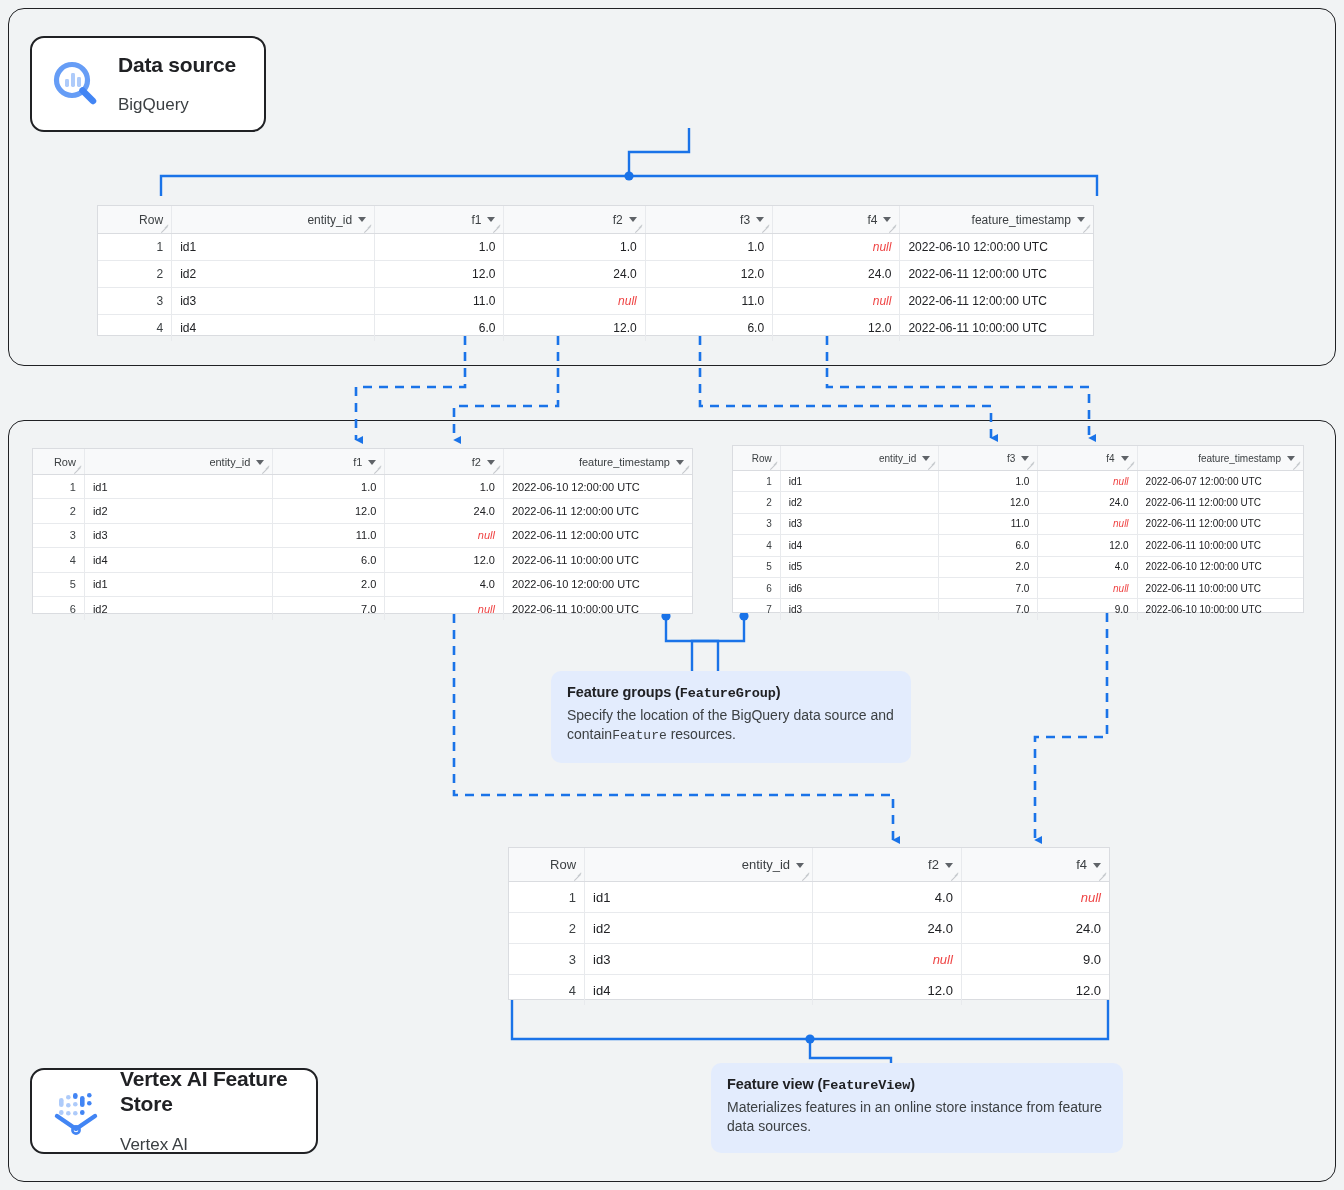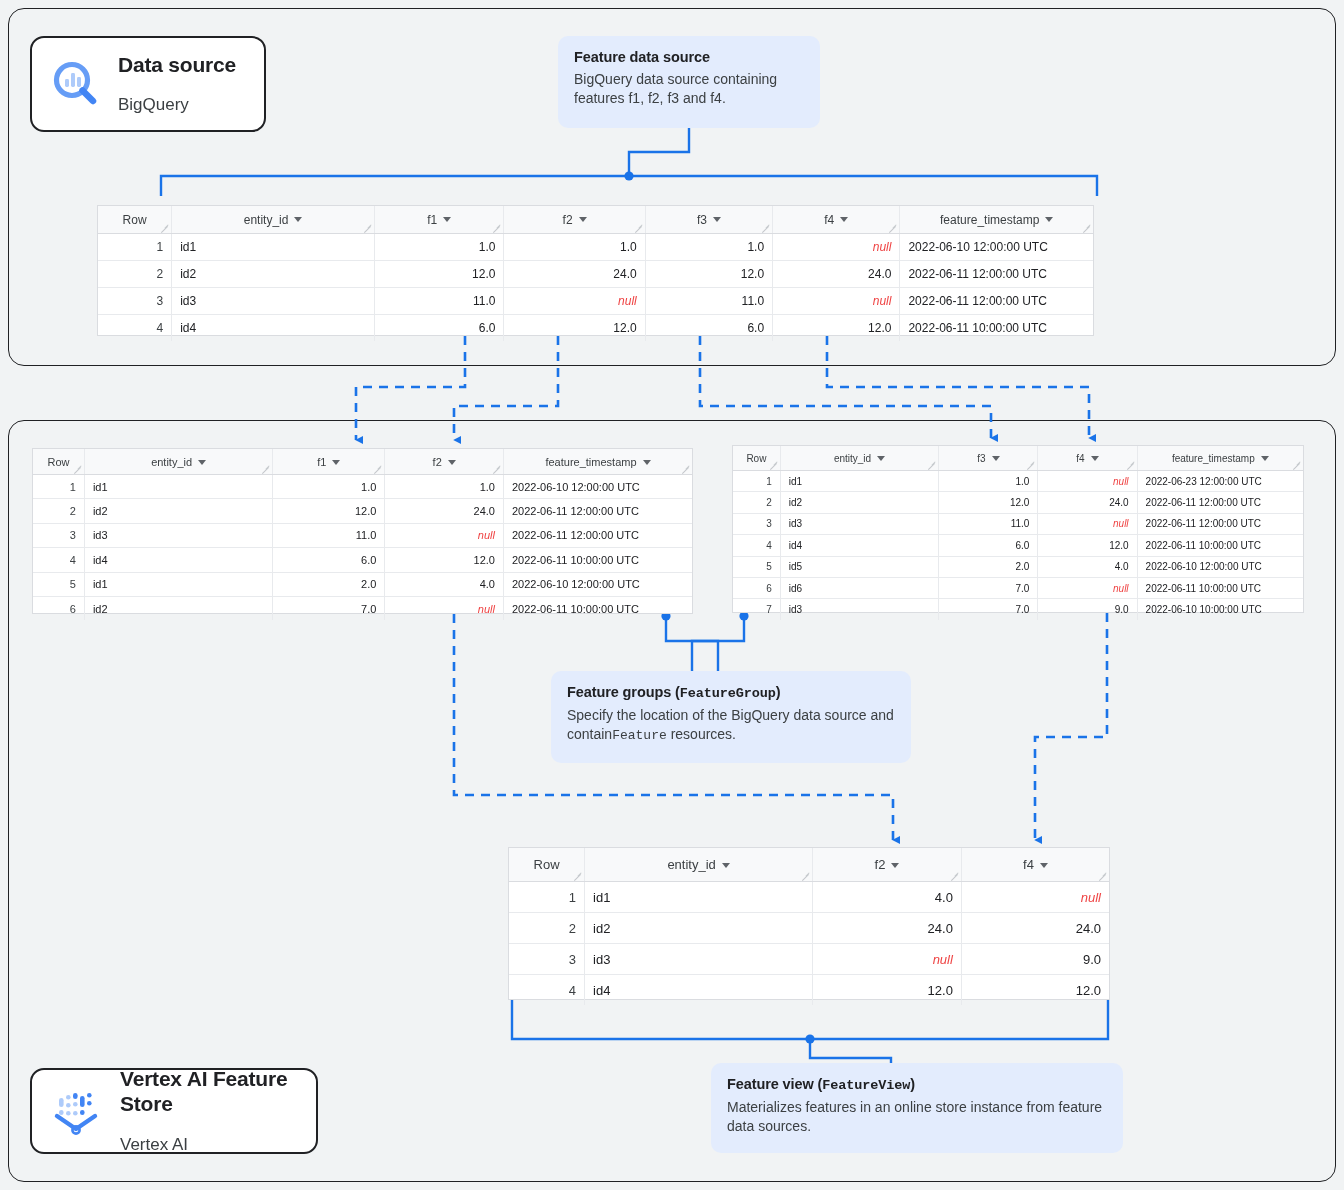--- a/index.html
+++ b/index.html
@@ -72,21 +72,21 @@
     font-size:12px;
     color:#202124;
   }
   .tbl table{border-collapse:collapse;width:100%;table-layout:fixed;}
   .tbl th{
     background:#f8f9fa;
     border-right:1px solid #e8eaed;
     border-bottom:1px solid #dadce0;
     font-weight:normal;
     color:#3c4043;
-    text-align:center;
+    text-align:right;
     position:relative;
     padding:0 8px;
     vertical-align:middle;
     white-space:nowrap;
     overflow:hidden;
   }
   .tbl td{
     border-right:1px solid #e8eaed;
     border-bottom:1px solid #e8eaed;
     padding:0 8px;
@@ -230,24 +230,20 @@
         <path d="M7,32 L26,45 L45,32" fill="none" stroke="#4285f4" stroke-width="4.4" stroke-linecap="round" stroke-linejoin="round"></path>
         <circle cx="26" cy="46" r="3.6" fill="none" stroke="#4285f4" stroke-width="2.6"></circle>
       </svg>
     </span>
     <span class="product-text">
       <span class="product-title">Vertex AI Feature Store</span>
       <span class="product-sub">Vertex AI</span>
     </span>
   </div>
 
-  <div class="callout" id="callout-fds">
-    <div class="c-title">Feature data source</div>
-    <div class="c-body">BigQuery data source containing features f1, f2, f3 and f4.</div>
-  </div>
 
   <div class="callout" id="callout-fg">
     <div class="c-title"><span>Feature groups (</span><span class="mono">FeatureGroup</span><span>)</span></div>
     <div class="c-body"><span>Specify the location of the BigQuery data source and contain</span><span class="mono">Feature</span><span> resources.</span></div>
   </div>
 
   <div class="callout" id="callout-fv">
     <div class="c-title"><span>Feature view (</span><span class="mono">FeatureView</span><span>)</span></div>
     <div class="c-body">Materializes features in an online store instance from feature data sources.</div>
   </div>
@@ -395,21 +391,21 @@
             <th><span>f4</span><span class="caret"></span><span class="grip"></span></th>
             <th><span>feature_timestamp</span><span class="caret"></span><span class="grip"></span></th>
           </tr>
         </thead>
         <tbody>
           <tr>
             <td class="col-row">1</td>
             <td>id1</td>
             <td class="num">1.0</td>
             <td class="nullv">null</td>
-            <td>2022-06-23 12:00:00 UTC</td>
+            <td>2022-06-07 12:00:00 UTC</td>
           </tr>
           <tr>
             <td class="col-row">2</td>
             <td>id2</td>
             <td class="num">12.0</td>
             <td class="num">24.0</td>
             <td>2022-06-11 12:00:00 UTC</td>
           </tr>
           <tr>
             <td class="col-row">3</td>

